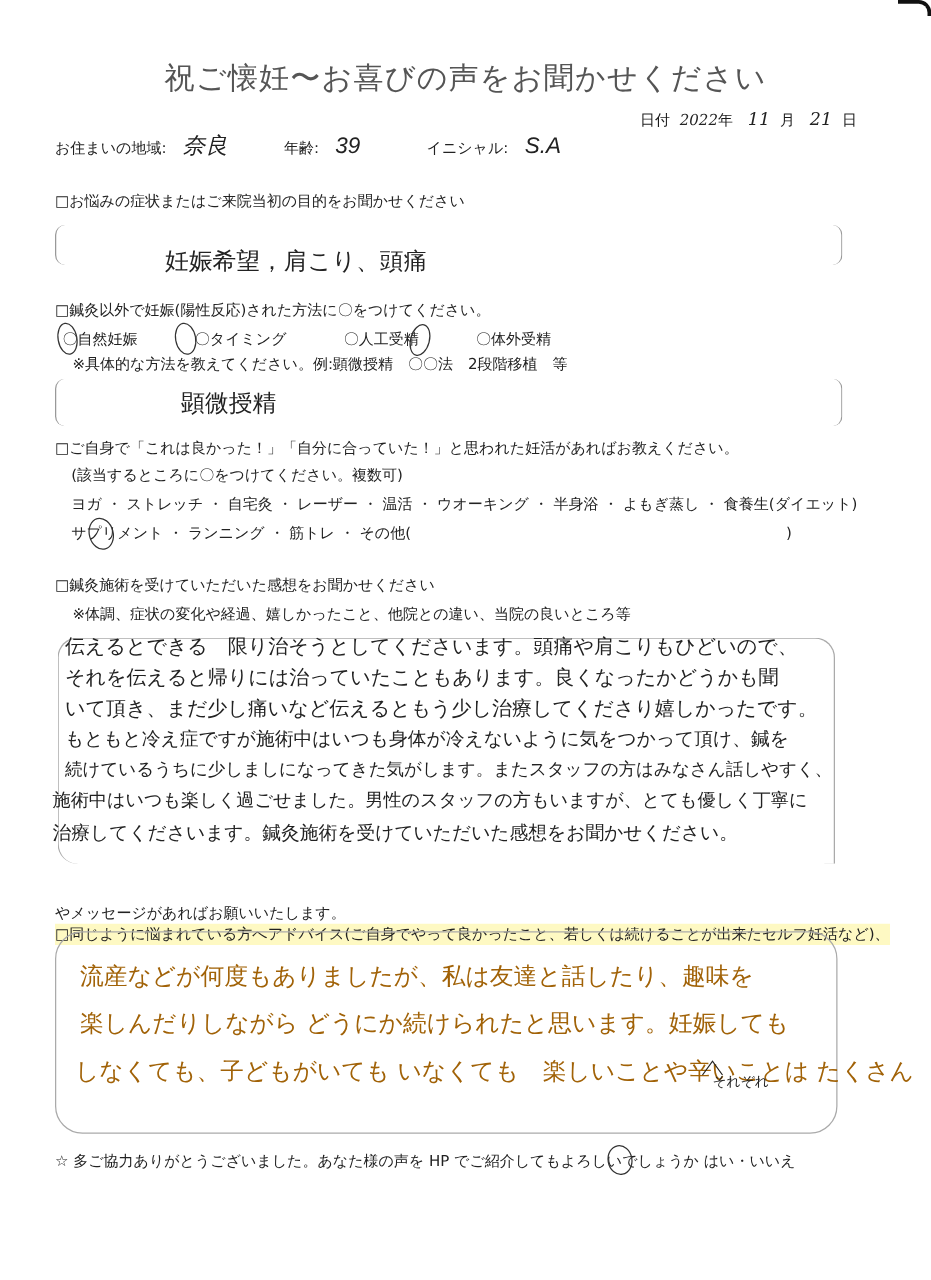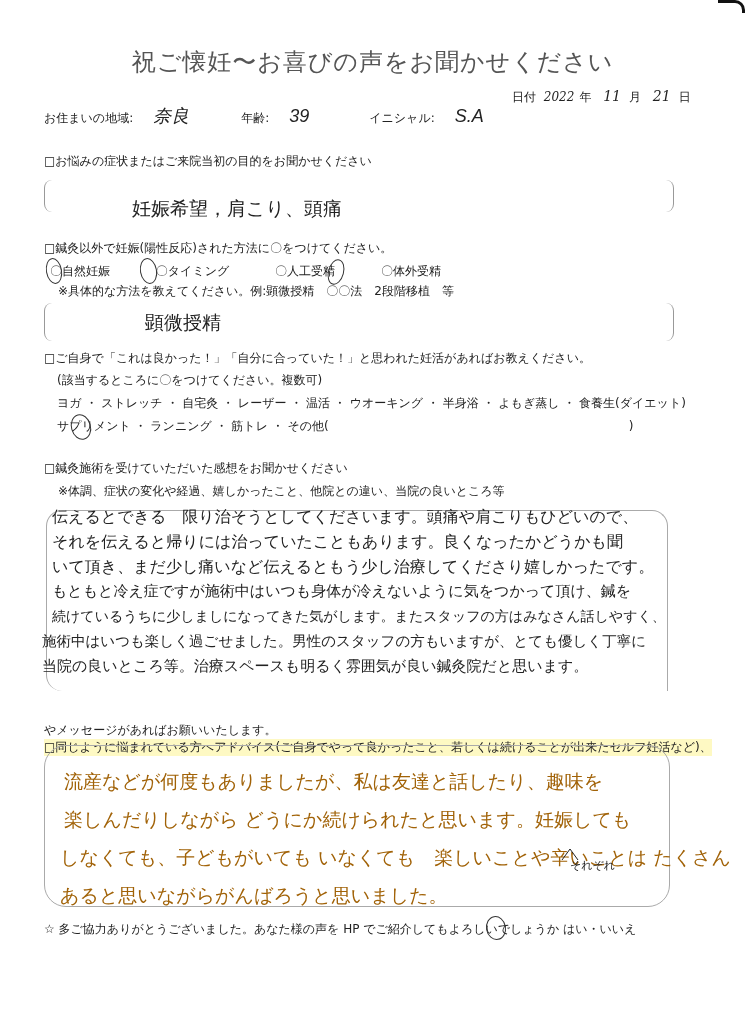--- a/index.html
+++ b/index.html
@@ -9,42 +9,42 @@
   }
   .abs { position: absolute; white-space: nowrap; }
   .corner-mark { position: absolute; right: 0; top: 0; width: 24px; height: 10px;
     border-top: 3px solid #111; border-right: 3px solid #111; border-top-right-radius: 10px; }
   .title { top: 46px; left: 0; width: 745px; text-align: center; font-family: "DejaVu Serif", serif;
     font-size: 24px; color: #555; letter-spacing: 1px; }
   .date-row { top: 88px; left: 512px; font-size: 12px; }
   .date-row .hw { font-family: "DejaVu Serif", serif; font-size: 14px; margin: 0 8px; color: #222; }
   .label { font-size: 12px; color: #222; }
   .hw { font-family: Liberation Sans, sans-serif; color: #222; font-style: italic; }
-  .info-row { top: 104px; left: 44px; display: flex; align-items: baseline; gap: 12px; font-size: 12px; }
+  .info-row { top: 104px; left: 44px; display: flex; align-items: baseline; gap: 5px; font-size: 12px; }
   .info-row .hw { font-size: 18px; margin: 0 30px 0 8px; }
   .q { font-size: 12px; color: #222; }
   .box { position: absolute; border: 1px solid #aaa; border-radius: 12px; }
   .bracket-box { position: absolute; border-left: 1px solid #999; border-right: 1px solid #999; border-radius: 8px; }
   .hw-big { font-family: "DejaVu Serif", serif; font-size: 19px; color: #222; }
   .hw-para { font-family: "DejaVu Serif", serif; font-size: 16px; color: #222; line-height: 25px; }
   .hw-para2 { font-family: "DejaVu Serif", serif; font-size: 19px; color: #a16207; line-height: 38px; }
   .opt { display: inline-block; margin-right: 42px; position: relative; }
   .circ { position: absolute; border: 1px solid #333; border-radius: 50%; }
   .annot { font-family: "DejaVu Serif", serif; font-size: 11px; color: #222; }
 </style>
 </head>
 <body>
 
 <div class="corner-mark"></div>
 
 <div class="abs title">祝ご懐妊〜お喜びの声をお聞かせください</div>
 
 <div class="abs date-row">
   <span>日付</span>
-  <span class="hw" style="margin:0 5px 0 4px;font-size:12px">2022</span><span>年</span>
+  <span class="hw" style="margin:0 0 0 4px;font-size:12px">2022</span><span>年</span>
   <span class="hw">11</span><span>月</span>
   <span class="hw">21</span><span>日</span>
 </div>
 
 <div class="abs info-row">
   <span class="label">お住まいの地域:</span>
   <span class="hw">奈良</span>
   <span class="label" style="margin-left:10px">年齢:</span>
   <span class="hw">39</span>
   <span class="label" style="margin-left:18px">イニシャル:</span>
@@ -80,31 +80,30 @@
 <div class="abs q" style="top:460px;left:44px">□鍼灸施術を受けていただいた感想をお聞かせください</div>
 <div class="abs q" style="top:483px;left:58px">※体調、症状の変化や経過、嬉しかったこと、他院との違い、当院の良いところ等</div>
 <div class="box" style="top:510px;left:46px;width:620px;height:180px;border-bottom:none;border-radius:16px 16px 0 16px"></div>
 <div class="abs" style="top:504px;left:62px">
   <div class="hw-para" style="margin-left:-10px">伝えるとできる　限り治そうとしてくださいます。頭痛や肩こりもひどいので、</div>
   <div class="hw-para" style="margin-left:-10px">それを伝えると帰りには治っていたこともあります。良くなったかどうかも聞</div>
   <div class="hw-para" style="margin-left:-10px">いて頂き、まだ少し痛いなど伝えるともう少し治療してくださり嬉しかったです。</div>
   <div class="hw-para" style="margin-left:-10px;font-size:15px">もともと冷え症ですが施術中はいつも身体が冷えないように気をつかって頂け、鍼を</div>
   <div class="hw-para" style="margin-left:-10px;font-size:14px">続けているうちに少しましになってきた気がします。またスタッフの方はみなさん話しやすく、</div>
   <div class="hw-para" style="margin-left:-20px;font-size:14.5px">施術中はいつも楽しく過ごせました。男性のスタッフの方もいますが、とても優しく丁寧に</div>
-  <div class="hw-para" style="margin-left:-20px;font-size:15px">当院の良いところ等。治療スペースも明るく雰囲気が良い鍼灸院だと思います。</div>
+  <div class="hw-para" style="margin-left:-20px;font-size:15px">治療してくださいます。鍼灸施術を受けていただいた感想をお聞かせください。</div>
 </div>
 
 <div class="abs q" style="top:739px;left:44px;background:#fef9c3">□同じように悩まれている方へアドバイス(ご自身でやって良かったこと、若しくは続けることが出来たセルフ妊活など)、</div>
 <div class="abs q" style="top:722px;left:44px">やメッセージがあればお願いいたします。</div>
 <div class="box" style="top:745px;left:44px;width:624px;height:160px;border-radius:22px"></div>
 <div class="abs" style="top:762px;left:64px">
   <div class="hw-para2">流産などが何度もありましたが、私は友達と話したり、趣味を</div>
   <div class="hw-para2">楽しんだりしながら どうにか続けられたと思います。妊娠しても</div>
   <div class="hw-para2" style="margin-left:-4px">しなくても、子どもがいても いなくても　楽しいことや辛いことは たくさん</div>
-  <div class="hw-para2" style="margin-left:-4px">あると思いながらがんばろうと思いました。</div>
 </div>
 <div class="abs annot" style="top:858px;left:570px">それぞれ</div>
 <svg class="abs" style="top:846px;left:560px" width="20" height="16">
     <path d="M2 14 L10 3 L18 14" fill="none" stroke="#222" stroke-width="1"></path>
   </svg>
 
 <div class="abs q" style="top:921px;left:44px">
   <span>☆ 多ご協力ありがとうございました。あなた様の声を HP でご紹介してもよろしいでしょうか</span>
   <span style="position:relative">はい</span><span>・</span><span>いいえ</span>
 </div>

